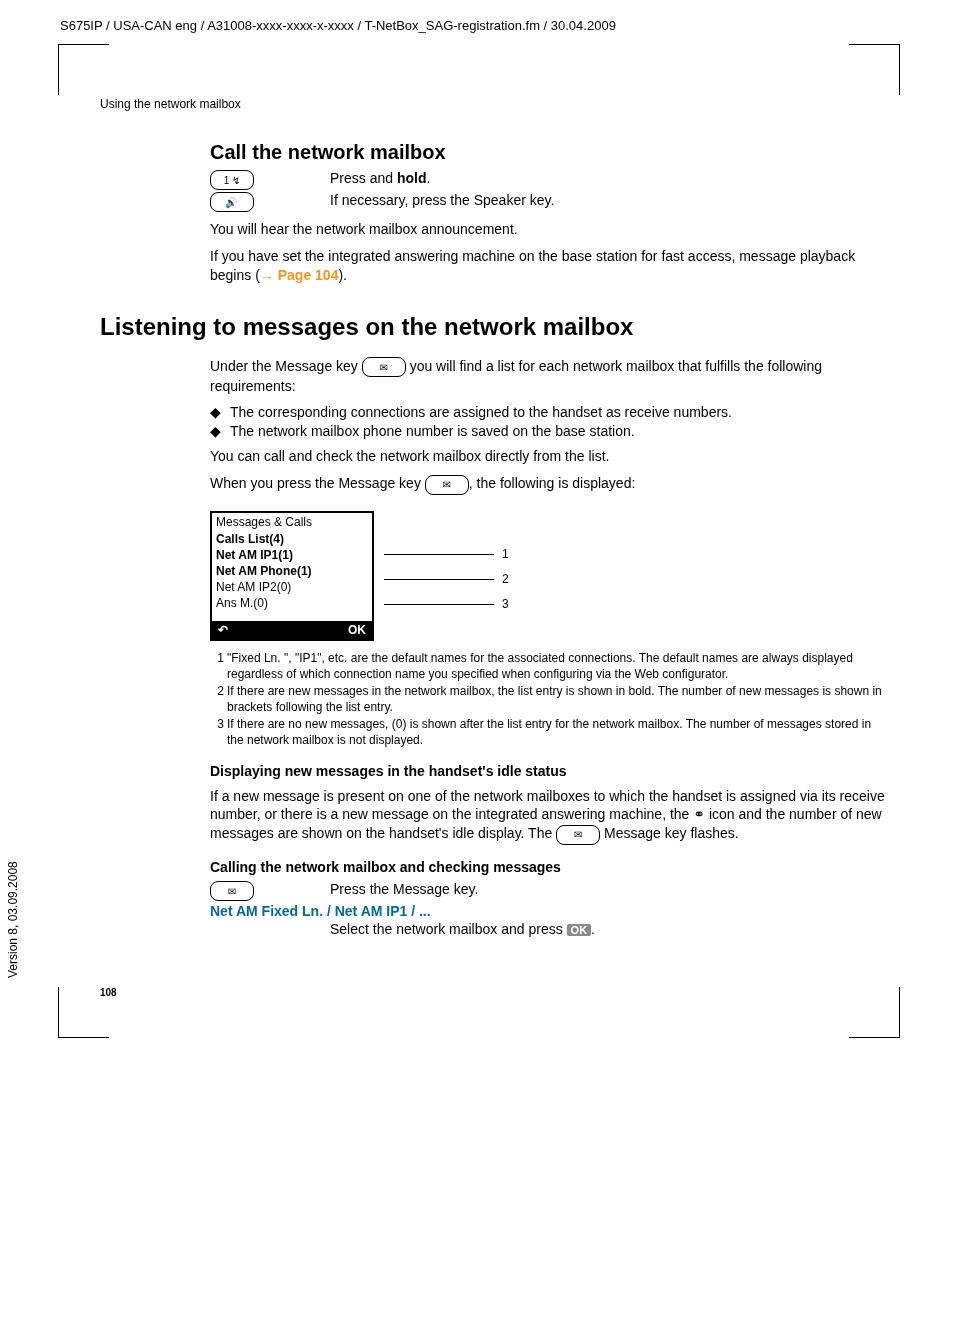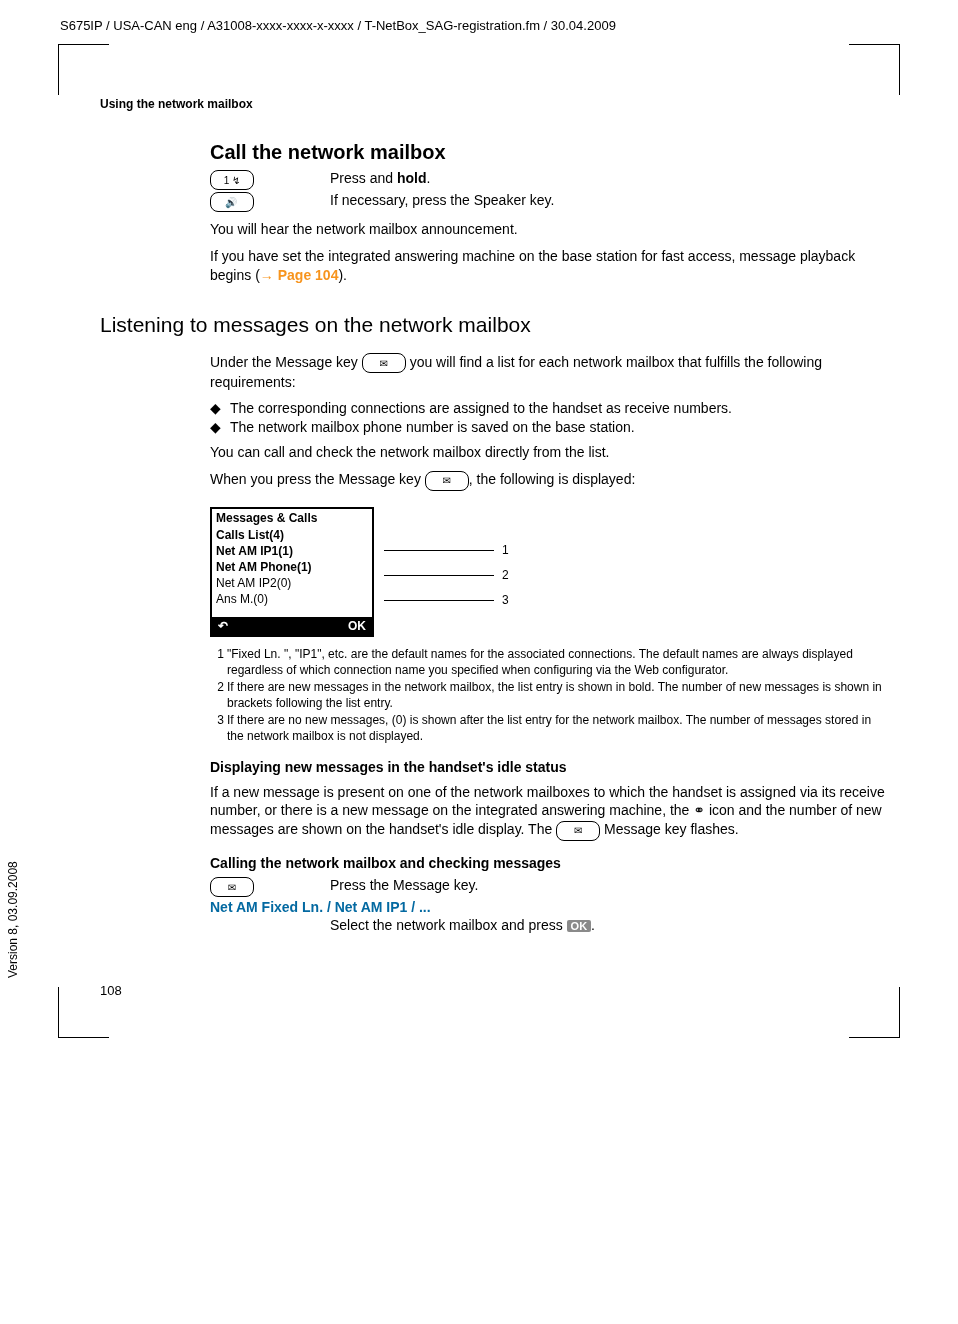--- a/index.html
+++ b/index.html
@@ -26,21 +26,21 @@
 }
 .crop-tl{ left:58px; top:44px; border-left:1px solid #000; border-top:1px solid #000;}
 .crop-tr{ right:58px; top:44px; border-right:1px solid #000; border-top:1px solid #000;}
 .crop-bl{ left:58px; bottom:0px; border-left:1px solid #000; border-bottom:1px solid #000;}
 .crop-br{ right:58px; bottom:0px; border-right:1px solid #000; border-bottom:1px solid #000;}
 .content{
   padding: 50px 40px 40px 40px;
   position: relative;
 }
 .running-head{
-  font-weight: bold;
+  font-weight: normal;
   font-size: 12px;
   margin-bottom: 30px;
 }
 .indent-block{
   margin-left: 110px;
 }
 h2.section-title{
   font-size: 20px;
   font-weight: bold;
   margin: 0 0 6px 0;
@@ -64,22 +64,22 @@
   height: 18px;
   font-size: 10px;
   min-width: 30px;
 }
 .para{
   margin: 8px 0;
   line-height: 1.35;
 }
 .orange{ color: #F7941D; }
 .big-h{
-  font-size: 21px;
-  font-weight: normal;
+  font-size: 24px;
+  font-weight: bold;
   margin: 28px 0 16px 0;
 }
 .bullet{
   display: flex;
   margin: 3px 0;
 }
 .bullet .bm{
   width: 20px;
   flex-shrink: 0;
 }
@@ -87,21 +87,21 @@
   display: flex;
   margin: 16px 0 10px 0;
 }
 .screen{
   border: 2px solid #000;
   width: 160px;
   font-size: 12px;
   font-family: Arial, sans-serif;
 }
 .screen-title{
-  font-weight: bold;
+  font-weight: normal;
   padding: 2px 4px;
 }
 .screen-row{
   display: flex;
   padding: 1px 4px;
 }
 .screen-row.bold{ font-weight: bold; }
 .screen-footer{
   background: #000;
   color: #fff;
@@ -160,22 +160,22 @@
 }
 .vertical-text{
   position: absolute;
   left: 20px;
   bottom: 60px;
   transform: rotate(-90deg);
   transform-origin: left bottom;
   font-size: 12px;
 }
 .page-num{
-  font-weight: normal;
-  font-size: 13px;
+  font-weight: bold;
+  font-size: 10px;
   margin-top: 50px;
 }
 .spacer20{ height: 28px; }
 </style>
 </head>
 <body>
 <div class="page">
 
 <div class="header-path">S675IP  / USA-CAN eng / A31008-xxxx-xxxx-x-xxxx / T-NetBox_SAG-registration.fm / 30.04.2009</div>
 

